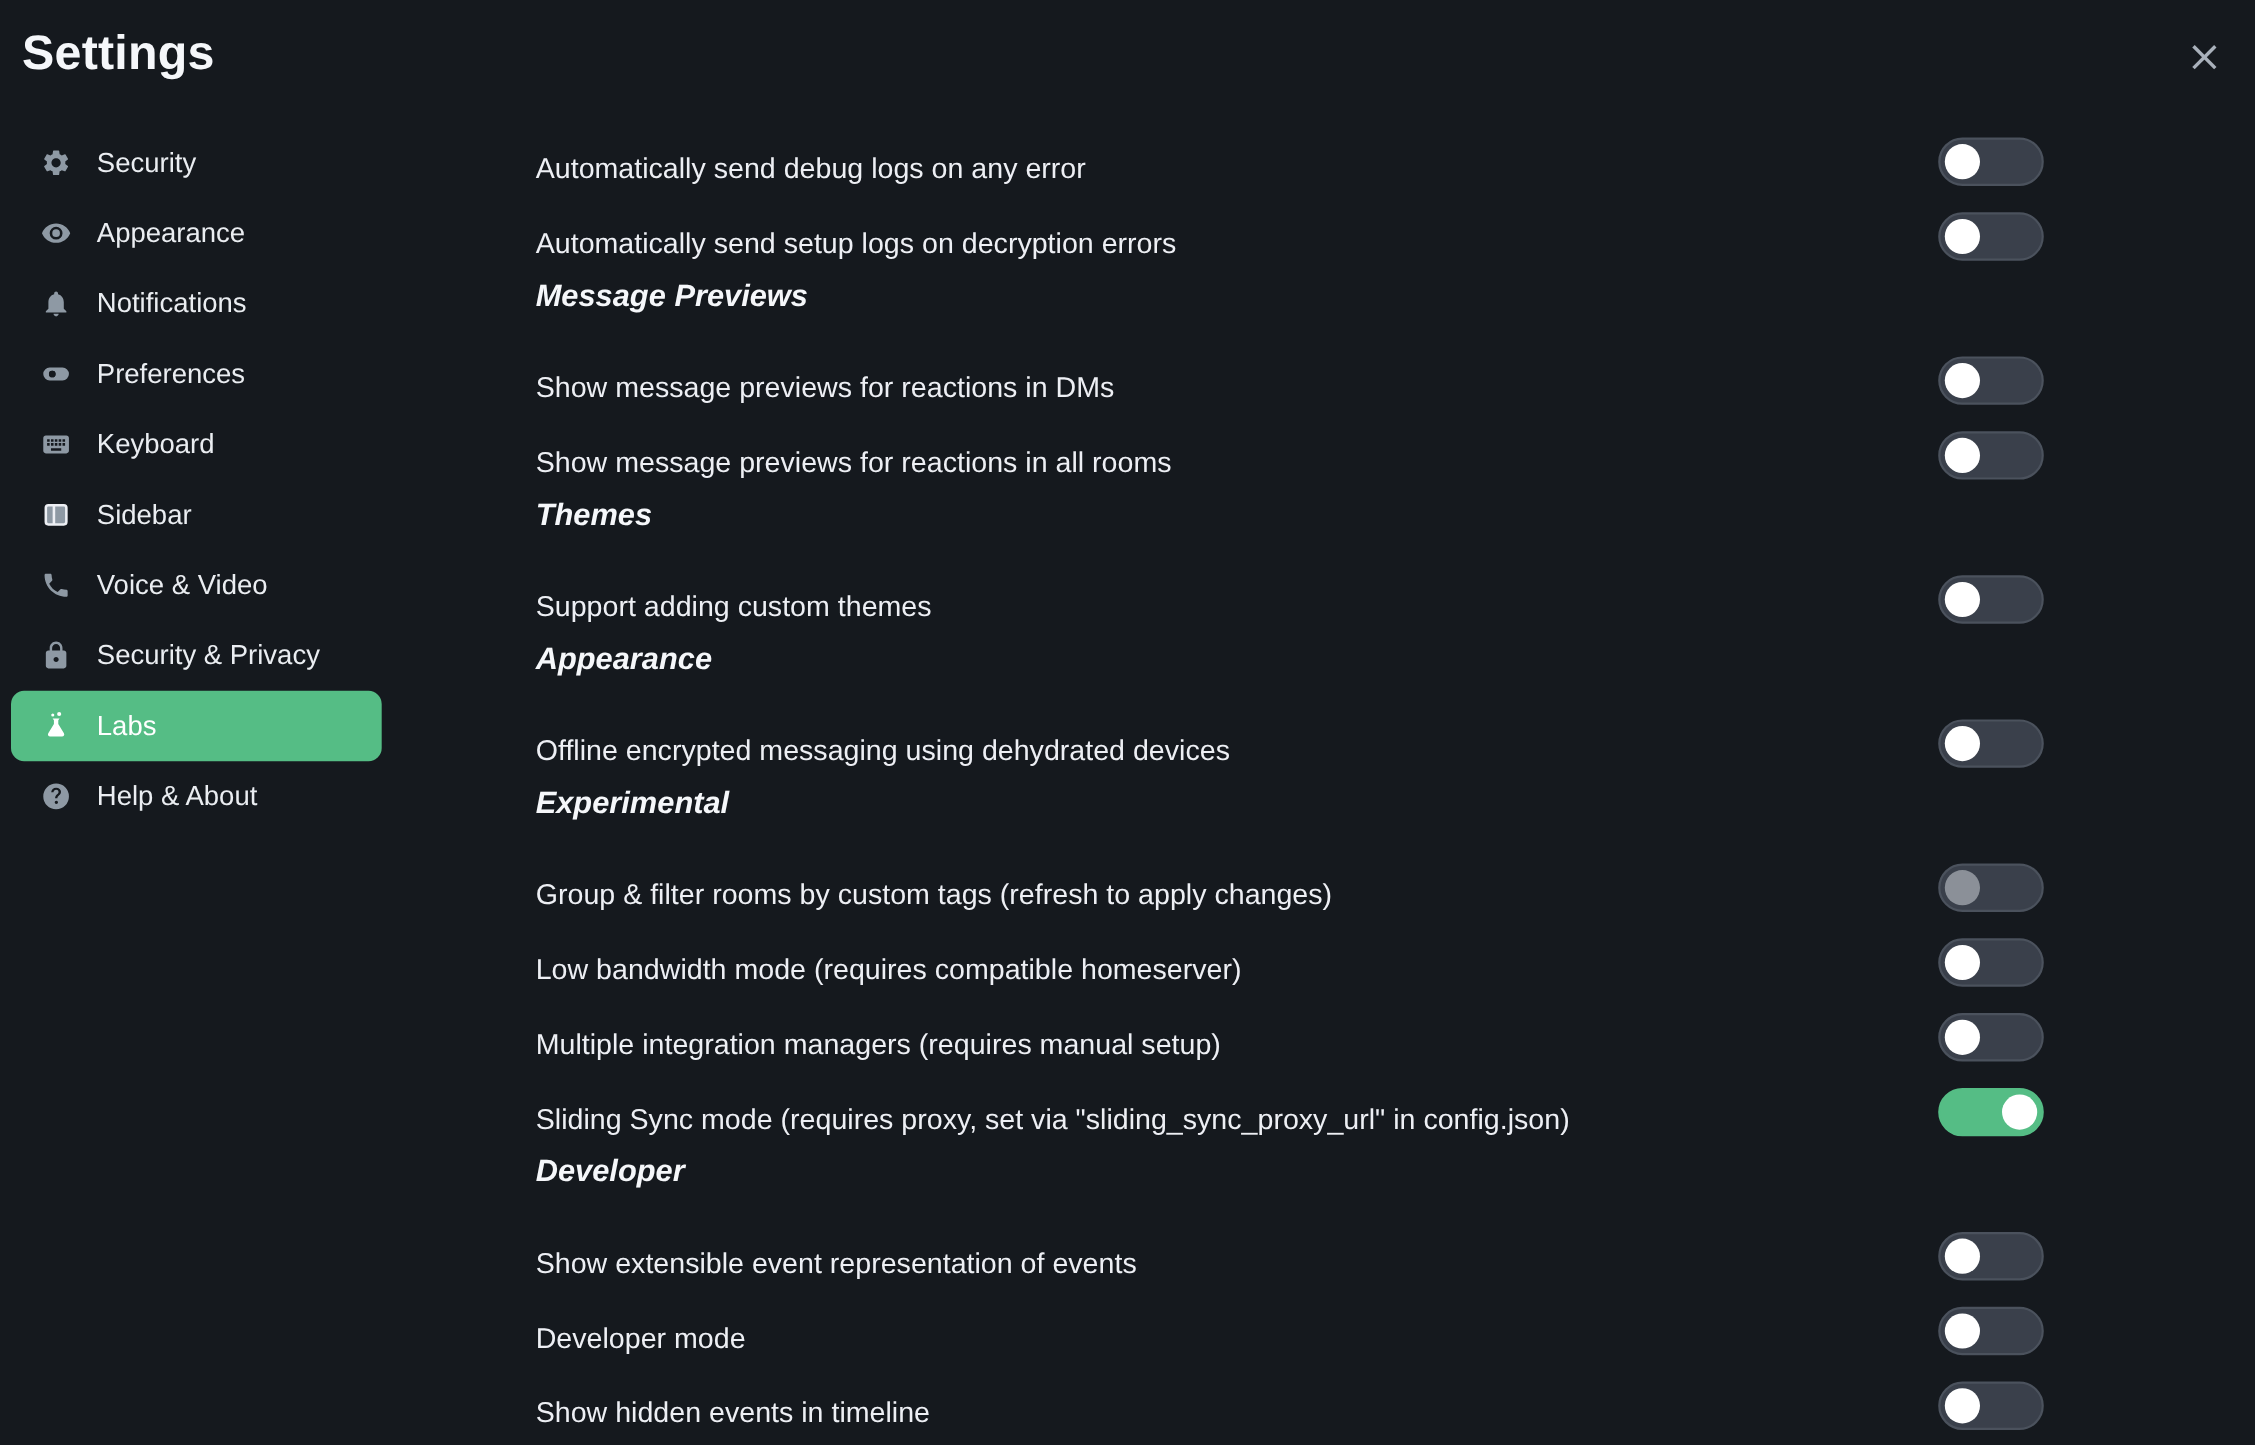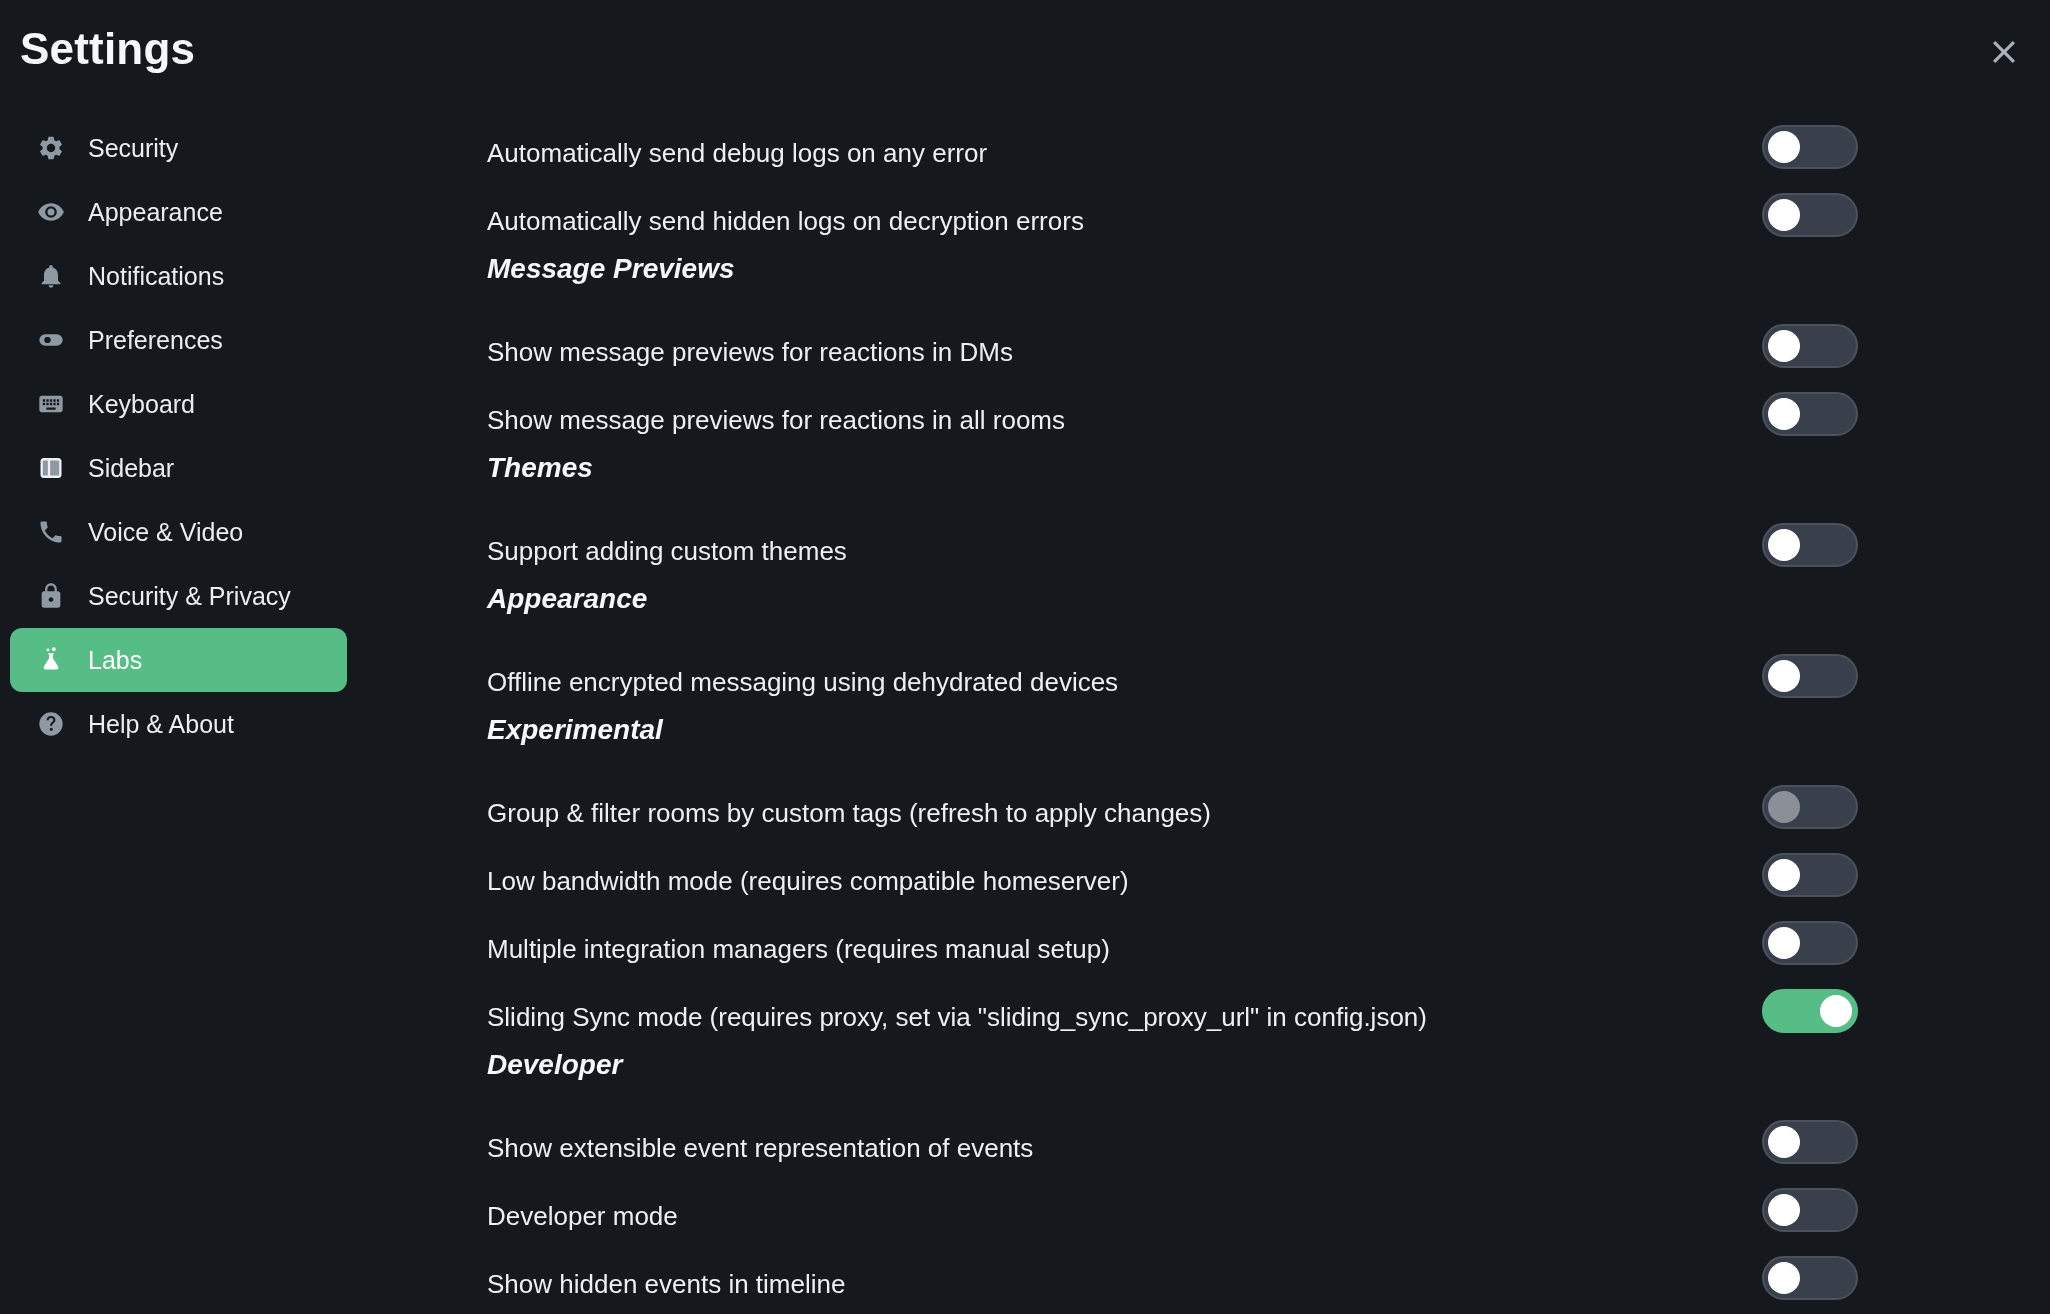--- a/index.html
+++ b/index.html
@@ -184,21 +184,21 @@
   </nav>
 
 <main class="content">
     <div class="setting-row">
       <span class="setting-label">Automatically send debug logs on any error</span>
       <div class="toggle" role="switch" aria-checked="false">
         <div class="knob"></div>
       </div>
     </div>
     <div class="setting-row">
-      <span class="setting-label">Automatically send hidden logs on decryption errors</span>
+      <span class="setting-label">Automatically send setup logs on decryption errors</span>
       <div class="toggle" role="switch" aria-checked="false">
         <div class="knob"></div>
       </div>
     </div>
     <h2 class="section-heading">Message Previews</h2>
     <div class="setting-row">
       <span class="setting-label">Show message previews for reactions in DMs</span>
       <div class="toggle" role="switch" aria-checked="false">
         <div class="knob"></div>
       </div>

